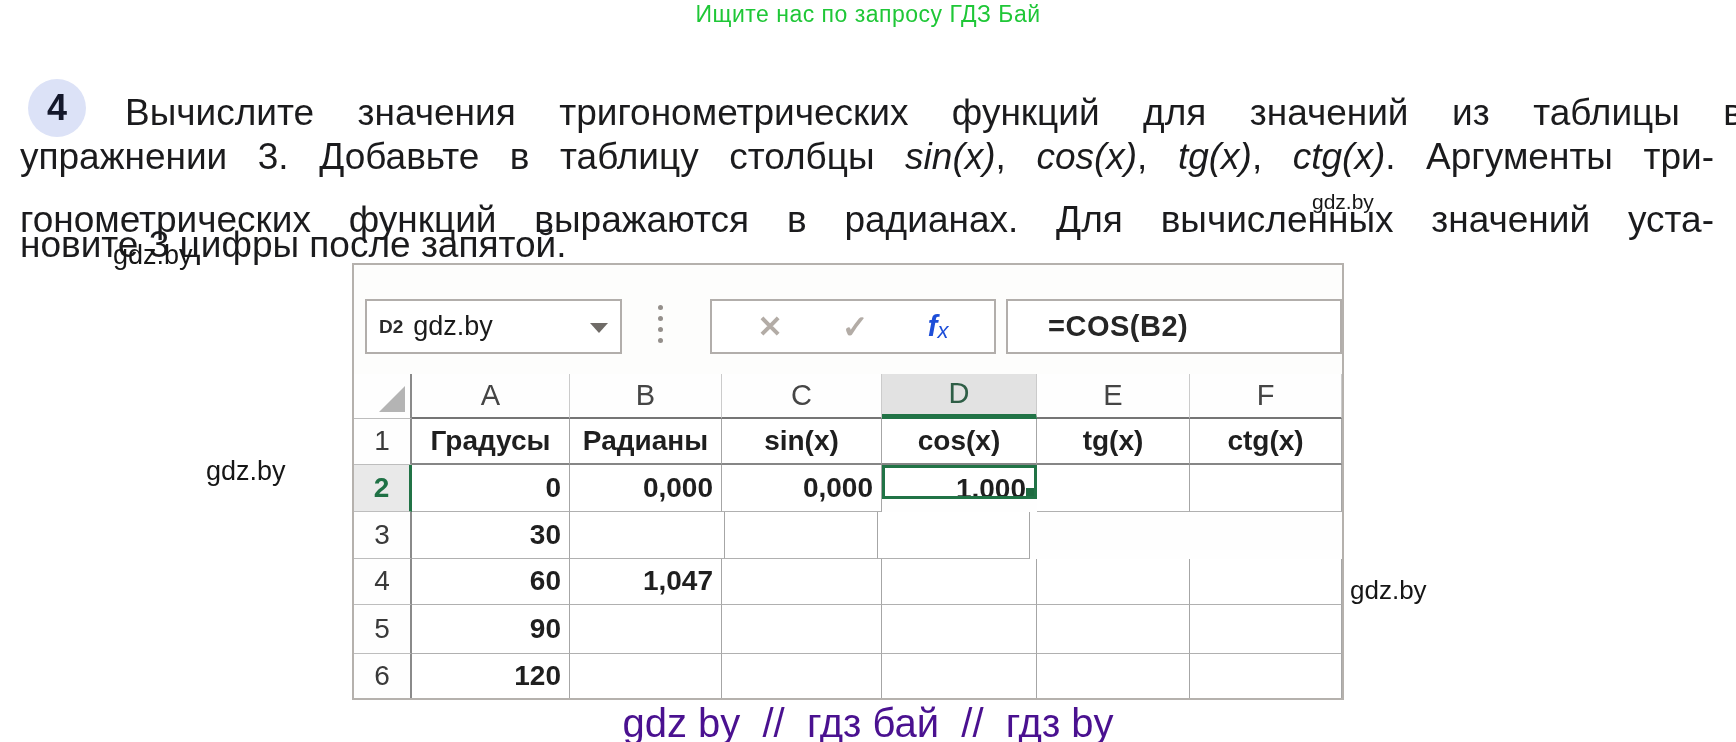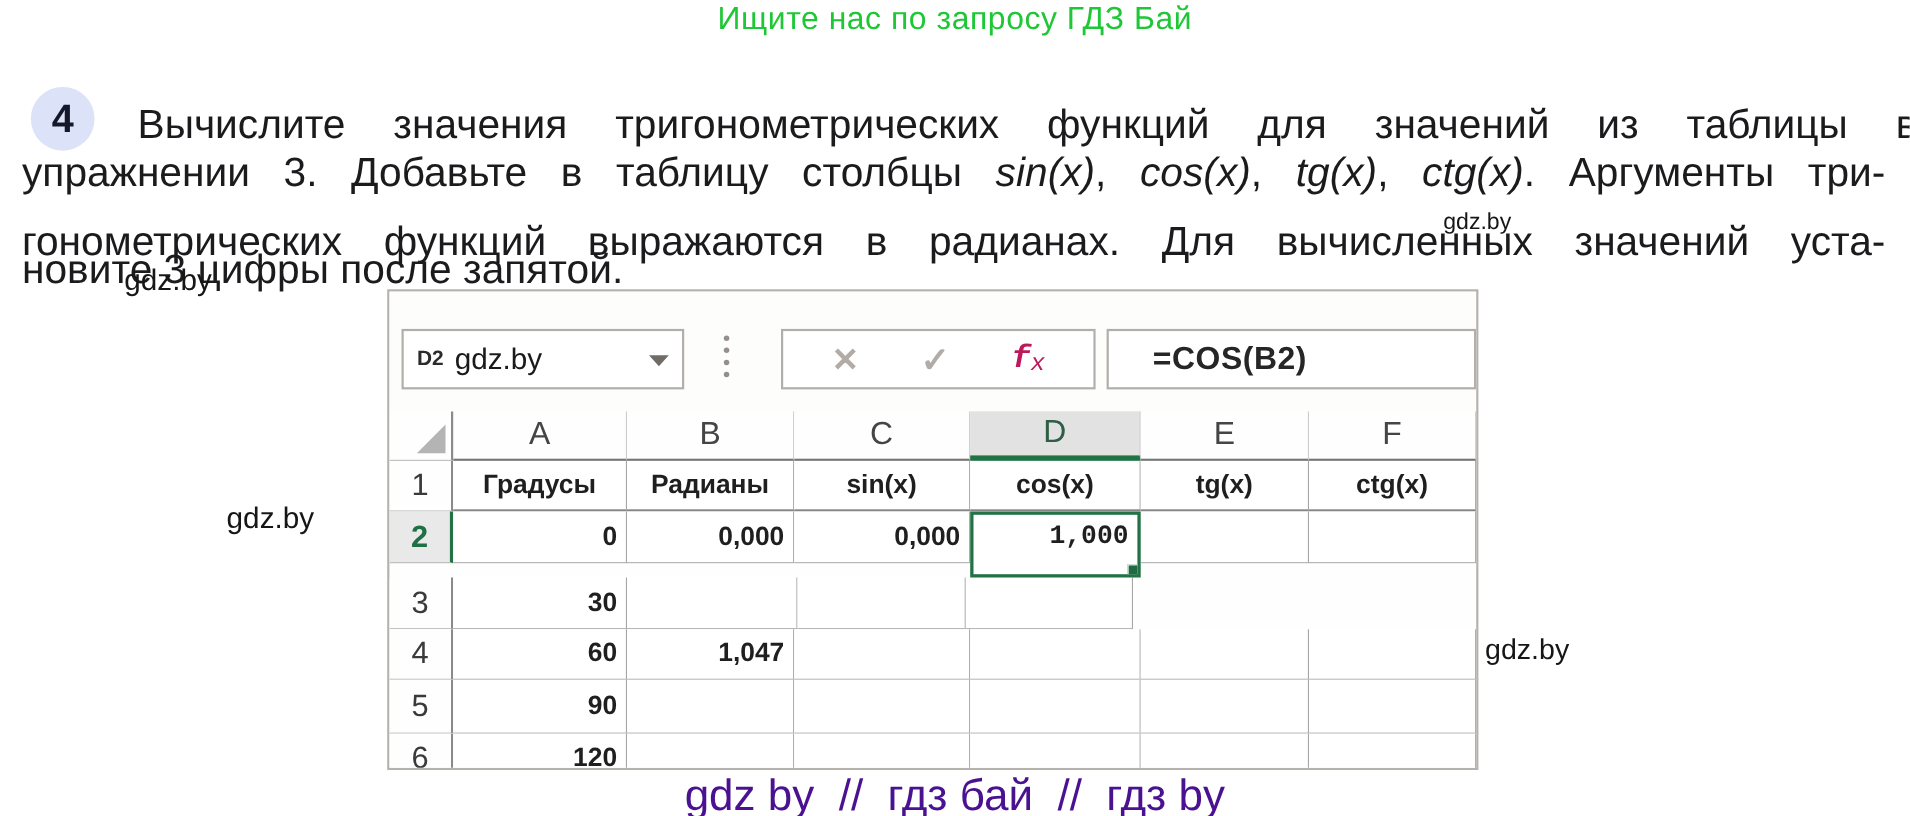--- a/index.html
+++ b/index.html
@@ -3,21 +3,21 @@
 <meta charset="utf-8">
 <style>
   html,body{margin:0;padding:0;}
   body{
     width:1736px;height:742px;position:relative;overflow:hidden;
     background:#ffffff;font-family:"Liberation Sans",sans-serif;color:#1c1c1e;
   }
   
   .banner{
     position:absolute;top:1px;left:0;width:100%;text-align:center;
-    font-size:29px;font-weight:500;letter-spacing:.5px;
+    font-size:23px;font-weight:500;letter-spacing:.5px;
   }
   
   .badge{
     position:absolute;left:28px;top:79px;width:58px;height:58px;border-radius:50%;
     background:#dce2f7;color:#14182b;font-size:36px;font-weight:700;
     line-height:58px;text-align:center;
   }
   
   .task-line{
     position:absolute;font-size:37px;color:#1b1b1d;white-space:nowrap;
@@ -45,21 +45,21 @@
   }
   .dots{position:absolute;left:304px;top:40px;display:flex;flex-direction:column;gap:6px;}
   .dots i{width:5px;height:5px;border-radius:50%;background:#948f8b;display:block;}
   .btnbox{
     position:absolute;left:356px;top:34px;width:286px;height:55px;box-sizing:border-box;
     border:2px solid #b2aeab;background:#fff;display:flex;align-items:center;
     justify-content:space-around;padding:0 16px;
   }
   .tb-cancel{font-size:30px;color:#b3aca6;font-weight:600;}
   .tb-enter{font-size:32px;color:#b3aca6;font-weight:600;}
-  .tb-fx{font-size:29px;color:#be185d;font-family:Liberation Mono, monospace;}
+  .tb-fx{font-size:29px;color:#1d4ed8;font-family:Liberation Sans, sans-serif;}
   .tb-fx .f{font-style:italic;font-weight:600;}
   .tb-fx .x{font-style:italic;font-size:22px;vertical-align:-2px;}
   .formulabox{
     position:absolute;left:652px;top:34px;width:336px;height:55px;box-sizing:border-box;
     border:2px solid #b2aeab;background:#fff;display:flex;align-items:center;padding:0 40px;
   }
   .formulabox .ftext{font-size:29px;font-weight:600;color:#262626;letter-spacing:.5px;}
   
   .grid{position:absolute;left:0;top:109px;width:988px;}
   .grow{display:flex;}
@@ -78,21 +78,21 @@
     background:#e2e2e2;color:#2e5e46;font-weight:500;
     border-bottom:5px solid #217346;line-height:39px;
   }
   
   .rhead{
     text-align:center;font-size:28px;color:#3a3a3a;background:#fefefe;
     border-right:2px solid #8a8a8a;border-bottom:1px solid #bdbdbd;
   }
   .rhead.selrow{background:#e9e9e9;color:#1f7145;border-right:3px solid #217346;font-weight:600;}
   .dcell{
-    font-size:24px;font-weight:700;color:#1f1f1f;text-align:right;padding-right:8px;
+    font-size:28px;font-weight:700;color:#1f1f1f;text-align:right;padding-right:8px;
     border-right:1px solid #a6a6a6;border-bottom:1px solid #b0b0b0;background:#fff;
   }
   .hdrrow .dcell{text-align:center;padding-right:0;border-bottom:2px solid #868686;}
   .dcell.selcell{position:relative;border:3px solid #1e6b41;}
   .handle{
     position:absolute;right:-2px;bottom:-2px;width:9px;height:9px;
     background:#1e6b41;border:1px solid #fff;z-index:5;
   }
   
   .footer{
@@ -164,21 +164,21 @@
         <div class="gcell dcell" style="width: 160px; height: 46px; line-height: 44px;">sin(x)</div>
         <div class="gcell dcell" style="width: 155px; height: 46px; line-height: 44px;">cos(x)</div>
         <div class="gcell dcell" style="width: 153px; height: 46px; line-height: 44px;">tg(x)</div>
         <div class="gcell dcell" style="width: 152px; height: 46px; line-height: 44px;">ctg(x)</div>
       </div>
       <div class="grow">
         <div class="gcell rhead selrow" style="width: 58px; height: 47px; line-height: 45px;">2</div>
         <div class="gcell dcell" style="width: 158px; height: 47px; line-height: 45px;">0</div>
         <div class="gcell dcell" style="width: 152px; height: 47px; line-height: 45px;">0,000</div>
         <div class="gcell dcell" style="width: 160px; height: 47px; line-height: 45px;">0,000</div>
-        <div class="gcell dcell selcell" style="width: 155px; height: 60px; line-height: 41px; border-color: rgb(33, 115, 70); font-family: Liberation Mono, monospace;">1,000<span class="handle"></span></div>
+        <div class="gcell dcell selcell" style="width: 155px; height: 34px; line-height: 41px; border-color: rgb(33, 115, 70);">1,000<span class="handle"></span></div>
         <div class="gcell dcell" style="width: 153px; height: 47px; line-height: 45px;"></div>
         <div class="gcell dcell" style="width: 152px; height: 47px; line-height: 45px;"></div>
       </div>
       <div class="grow">
         <div class="gcell rhead" style="width: 58px; height: 47px; line-height: 45px;">3</div>
         <div class="gcell dcell" style="width: 158px; height: 47px; line-height: 45px;">30</div>
         <div class="gcell dcell" style="width: 155px; height: 47px; line-height: 45px;"></div>
         <div class="gcell dcell" style="width: 153px; height: 47px; line-height: 45px;"></div>
         <div class="gcell dcell" style="width: 152px; height: 47px; line-height: 45px;"></div>
       </div>

